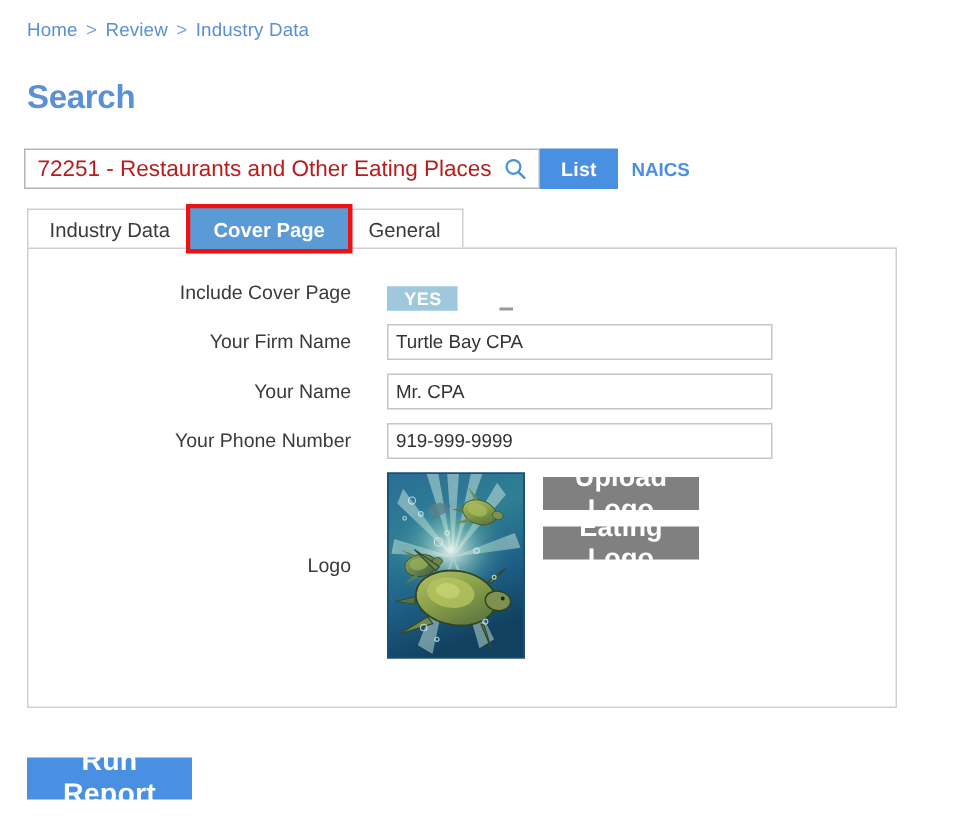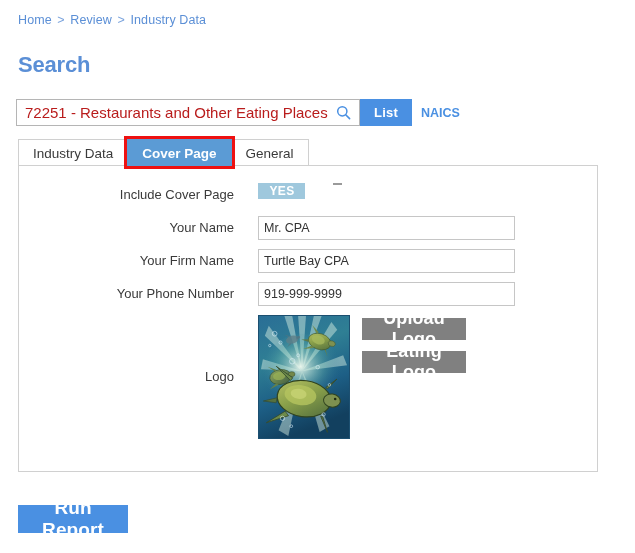--- a/index.html
+++ b/index.html
@@ -193,21 +193,21 @@
     white-space: nowrap;
     overflow: hidden;
   }
 
   
   .toggle {
     width: 84px;
     height: 24px;
     box-sizing: border-box;
     display: flex;
-    align-items: flex-start;
+    align-items: flex-end;
     position: relative;
     gap: 28px;
   }
   .toggle-on {
     width: 47px;
     background: #9fc8dd;
     color: #ffffff;
     font-size: 12px;
     font-weight: bold;
     display: flex;
@@ -330,30 +330,30 @@
       <div class="form-label">Include Cover Page</div>
       <div class="form-field">
         <div class="toggle">
           <div class="toggle-on">YES</div>
           <div class="toggle-knob"></div>
         </div>
       </div>
     </div>
 
     <div class="form-row">
+      <div class="form-label">Your Firm Name</div>
+      <div class="form-field">
+        <div class="text-input" title="Your Firm Name">Turtle Bay CPA</div>
+      </div>
+    </div>
+
+    <div class="form-row">
       <div class="form-label">Your Name</div>
       <div class="form-field">
         <div class="text-input" title="Your Name">Mr. CPA</div>
-      </div>
-    </div>
-
-    <div class="form-row">
-      <div class="form-label">Your Firm Name</div>
-      <div class="form-field">
-        <div class="text-input" title="Your Firm Name">Turtle Bay CPA</div>
       </div>
     </div>
 
     <div class="form-row">
       <div class="form-label">Your Phone Number</div>
       <div class="form-field">
         <div class="text-input" title="Your Phone Number">919-999-9999</div>
       </div>
     </div>
 

